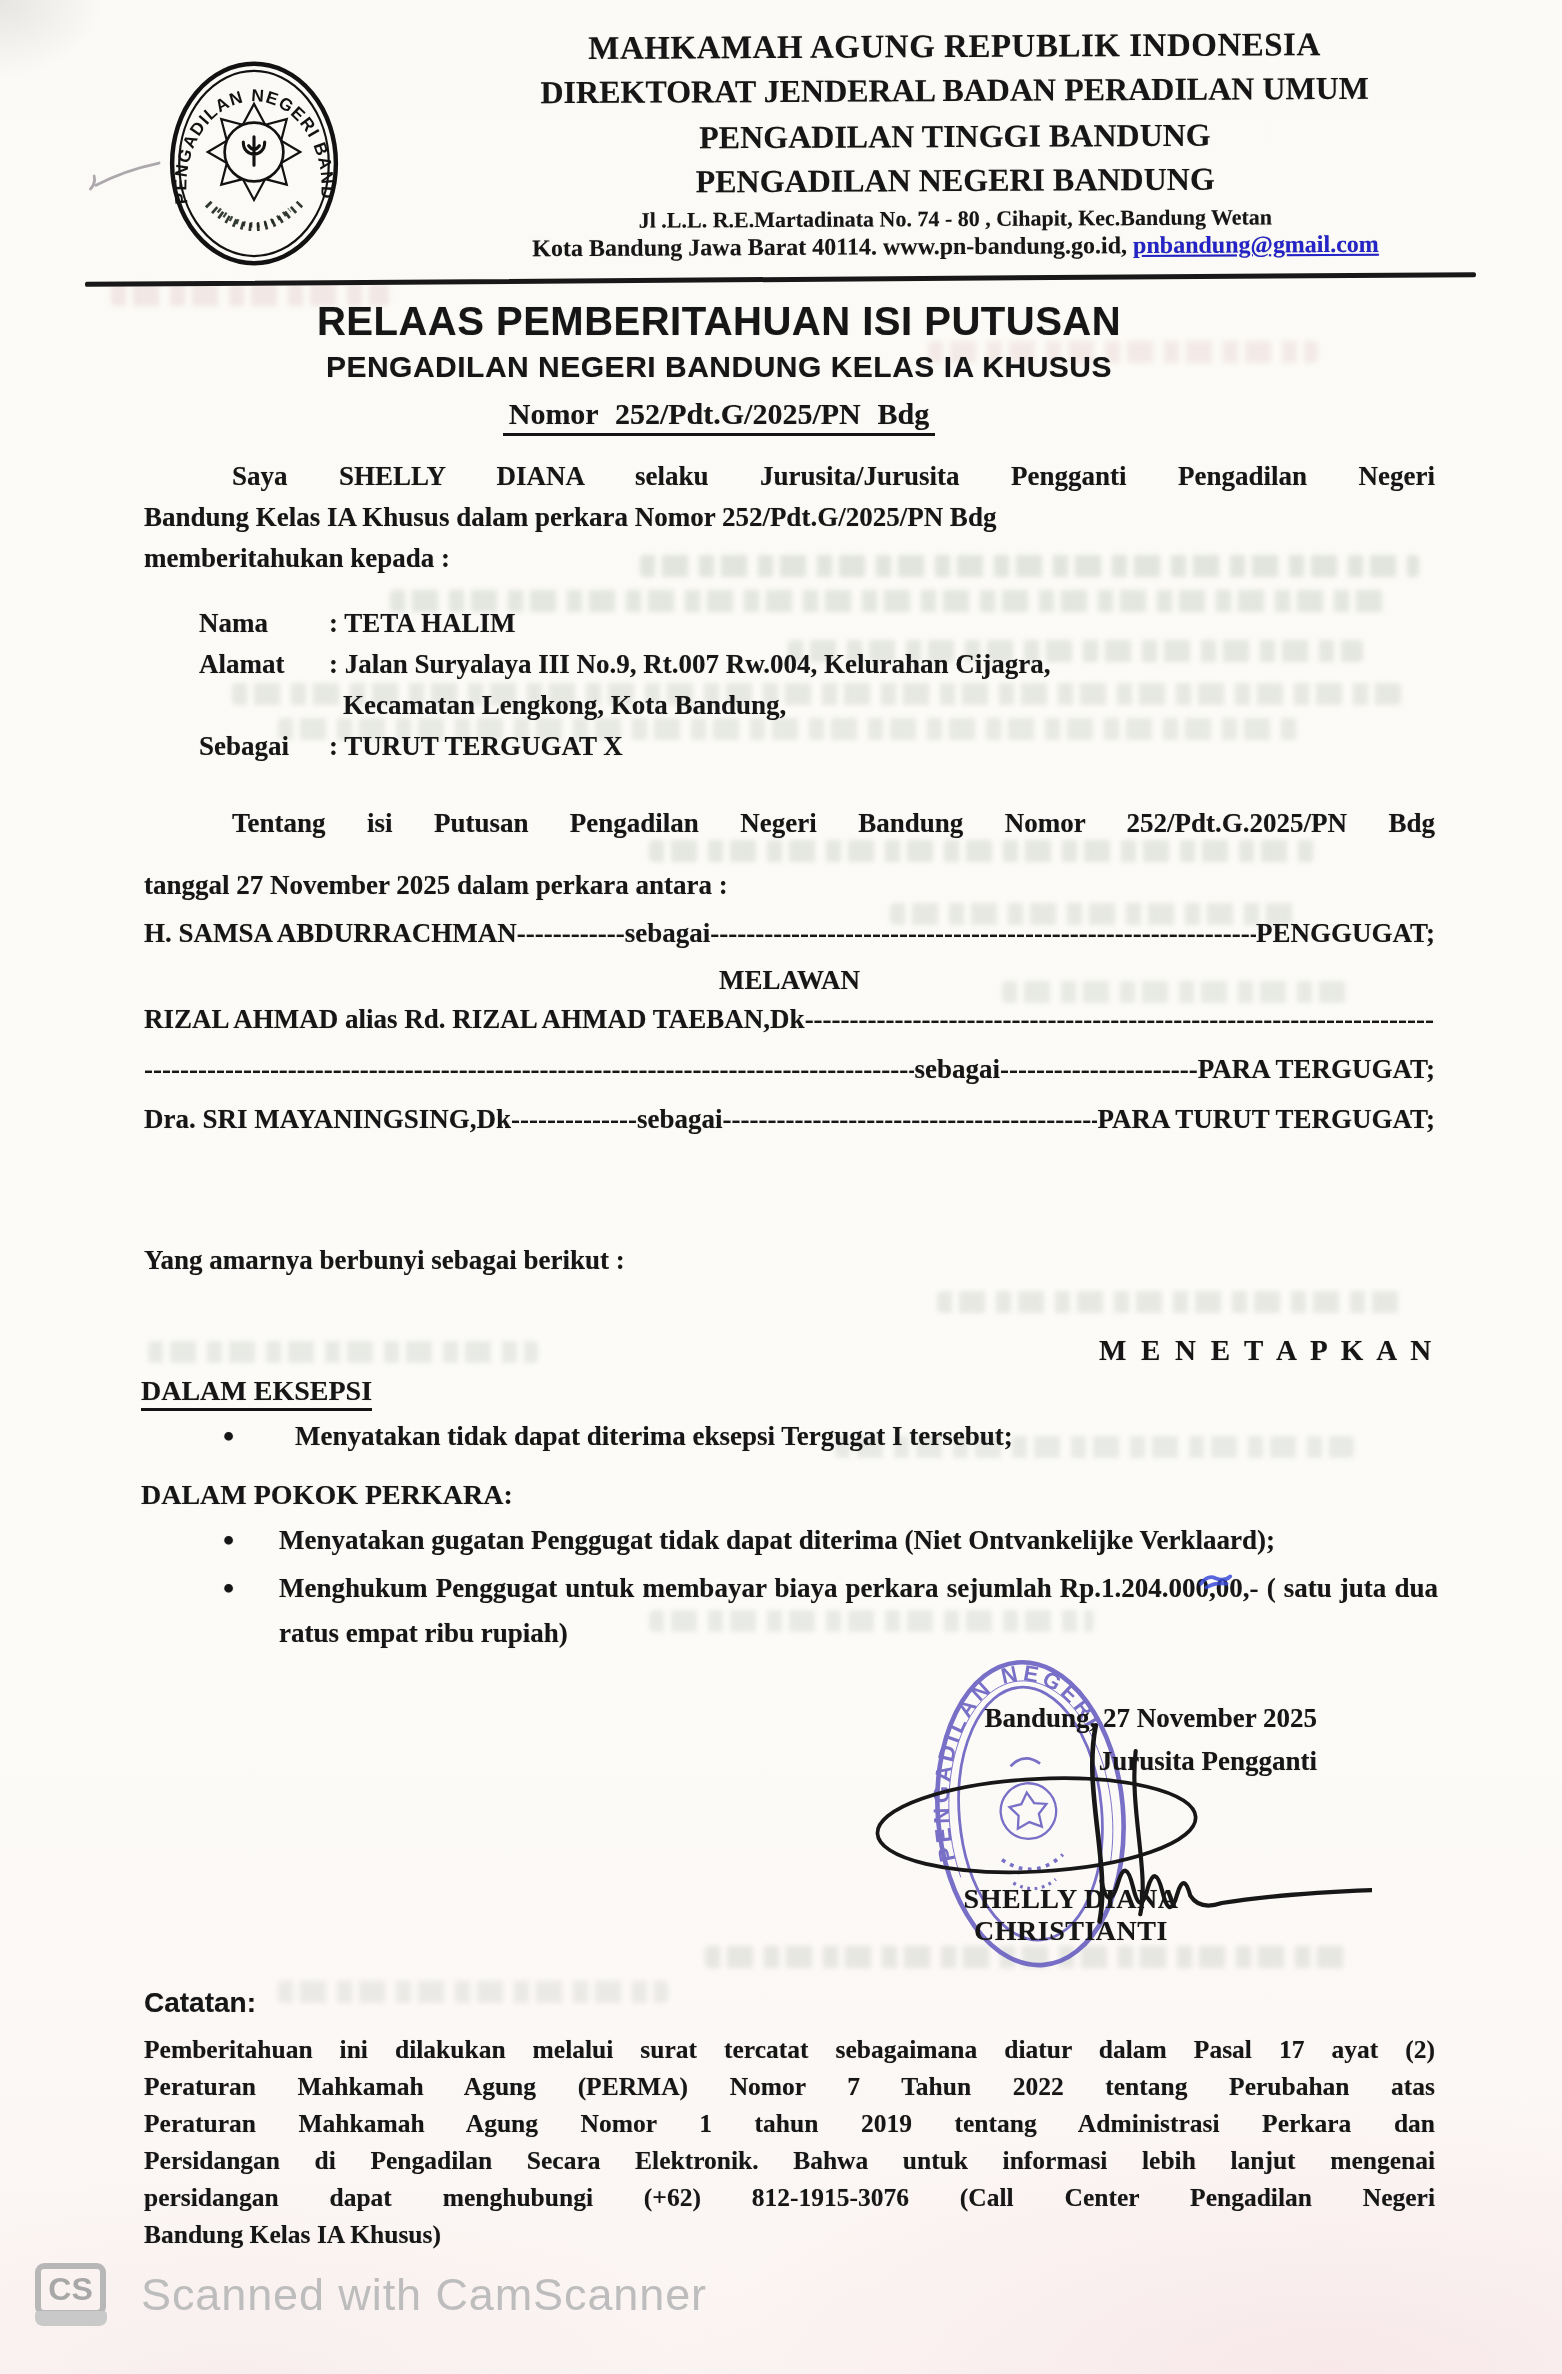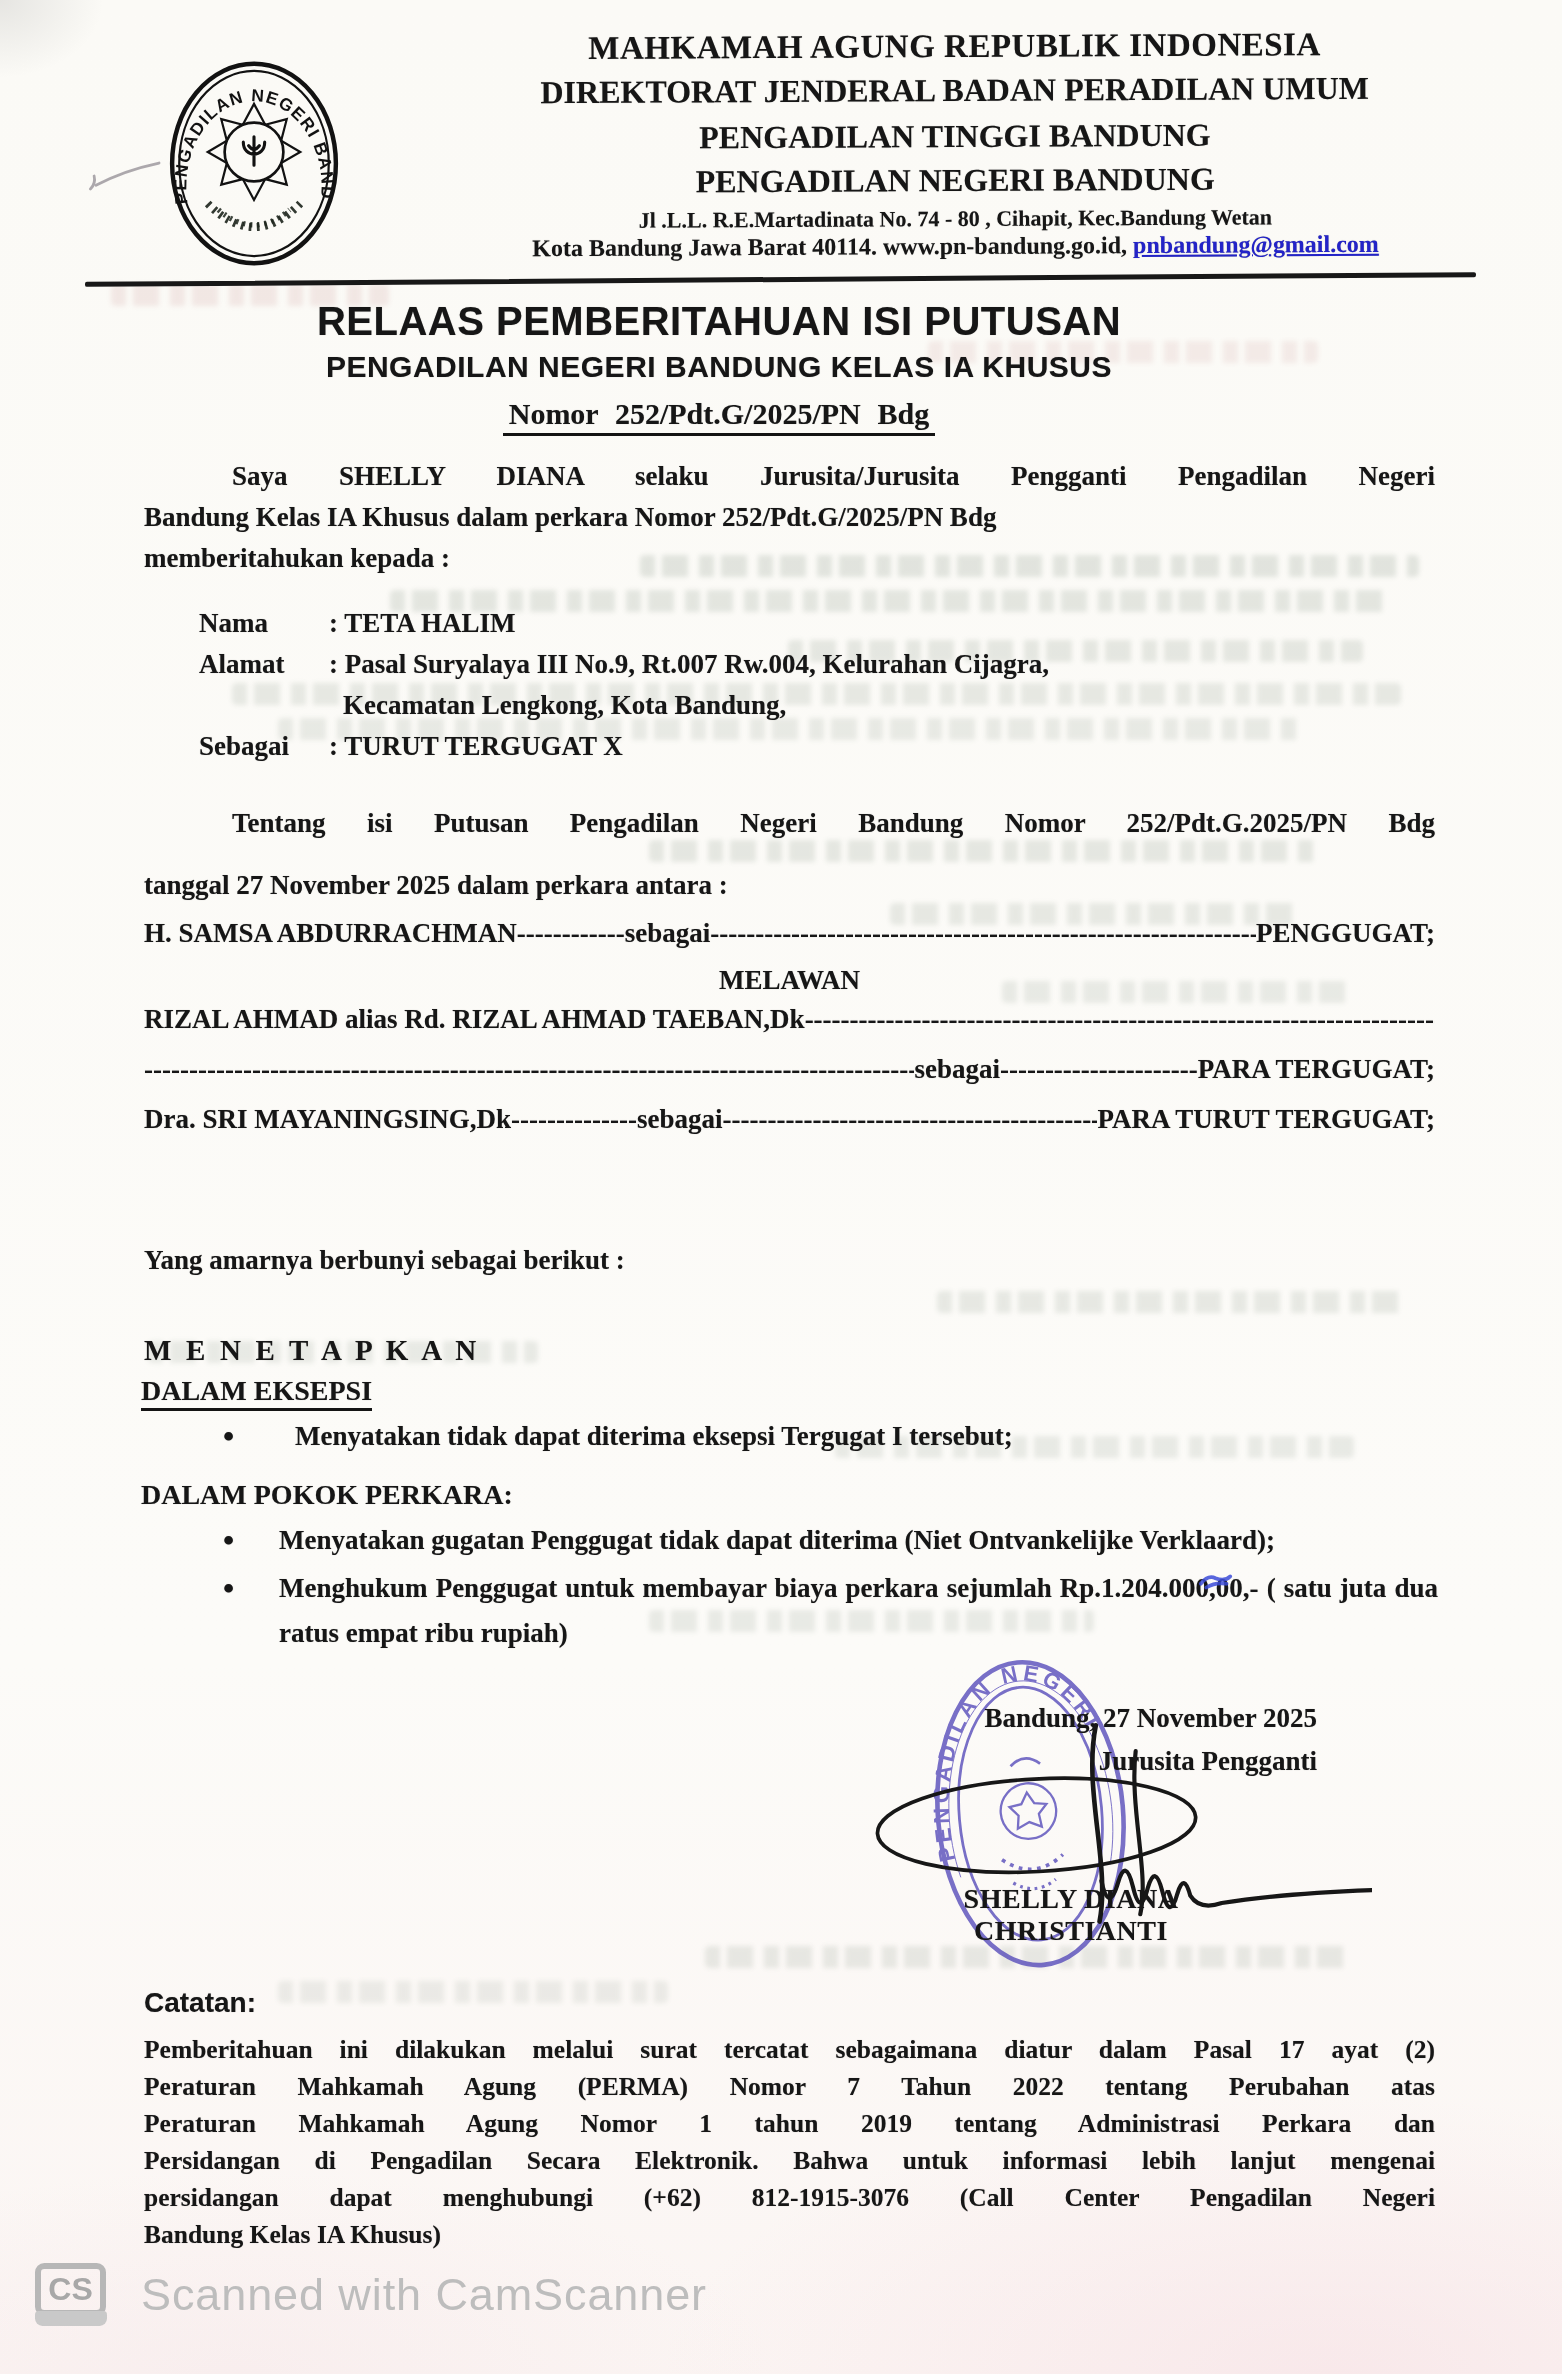--- a/index.html
+++ b/index.html
@@ -45,21 +45,21 @@
 
   .rec-label{ left:199px; width:139px; font-size:27px; }
   .rec-value{ left:329px; width:1113px; font-size:27px; }
 
   .party{ left:144px; width:1291px; display:flex; align-items:baseline; font-size:27px; white-space:nowrap;}
   .leader-fill{ flex:1 1 0; overflow:hidden; }
   .leader-fix{ flex:0 0 auto; }
   .melawan{ left:144px; width:1291px; text-align:center; font-size:27px; }
 
   .amar{ left:144px; top:1245px; width:1291px; font-size:27px; }
-  .menetapkan{ left:144px; top:1334px; width:1291px; text-align:left; font-size:29px; letter-spacing:3.7px; }
+  .menetapkan{ left:144px; top:1334px; width:1291px; text-align:right; font-size:29px; letter-spacing:3.7px; }
   .sec-title{ left:141px; width:742px; font-size:28px; }
   .sec-title .u{ border-bottom:3.7px solid #141414; padding-bottom:1.9px; }
   .bullet-row{ left:223px; width:1215px; display:flex; font-size:27px; line-height:45px;}
   .bullet-dot{ flex:0 0 56px; }
   .bullet-dot::before{ content:"•"; font-size:32px; }
   .bullet-text{ flex:1 1 auto; text-align:justify; }
 
   
   .sig-text{ left:900px; width:417px; text-align:right; font-size:27px; }
   .sig-name{ left:881px; width:380px; text-align:center; font-size:28px; letter-spacing:0.5px;}
@@ -142,21 +142,21 @@
 
   <div class="abs intro serifb ink">
     <div class="body-line just indent">Saya SHELLY DIANA selaku Jurusita/Jurusita Pengganti Pengadilan Negeri</div>
     <div class="body-line">Bandung Kelas IA Khusus  dalam perkara Nomor 252/Pdt.G/2025/PN Bdg</div>
     <div class="body-line">memberitahukan kepada :</div>
   </div>
 
   <div class="abs rec-label serifb ink" style="top:608px;">Nama</div>
   <div class="abs rec-value serifb ink" style="top:608px;">: TETA HALIM</div>
   <div class="abs rec-label serifb ink" style="top:649px;">Alamat</div>
-  <div class="abs rec-value serifb ink" style="top:649px;">: Pasal Suryalaya III No.9, Rt.007 Rw.004, Kelurahan Cijagra,</div>
+  <div class="abs rec-value serifb ink" style="top:649px;">: Jalan Suryalaya III No.9, Rt.007 Rw.004, Kelurahan Cijagra,</div>
   <div class="abs rec-value serifb ink" style="top:690px;left:343px;">Kecamatan Lengkong, Kota Bandung,</div>
   <div class="abs rec-label serifb ink" style="top:731px;">Sebagai</div>
   <div class="abs rec-value serifb ink" style="top:731px;">: TURUT TERGUGAT X</div>
 
   <div class="abs about serifb ink">
     <div class="body-line just indent">Tentang isi Putusan Pengadilan Negeri Bandung Nomor 252/Pdt.G.2025/PN Bdg</div>
     <div class="body-line l2">tanggal   27  November   2025 dalam perkara antara :</div>
   </div>
 
   <div class="abs party serifb ink" style="top:918px;">

